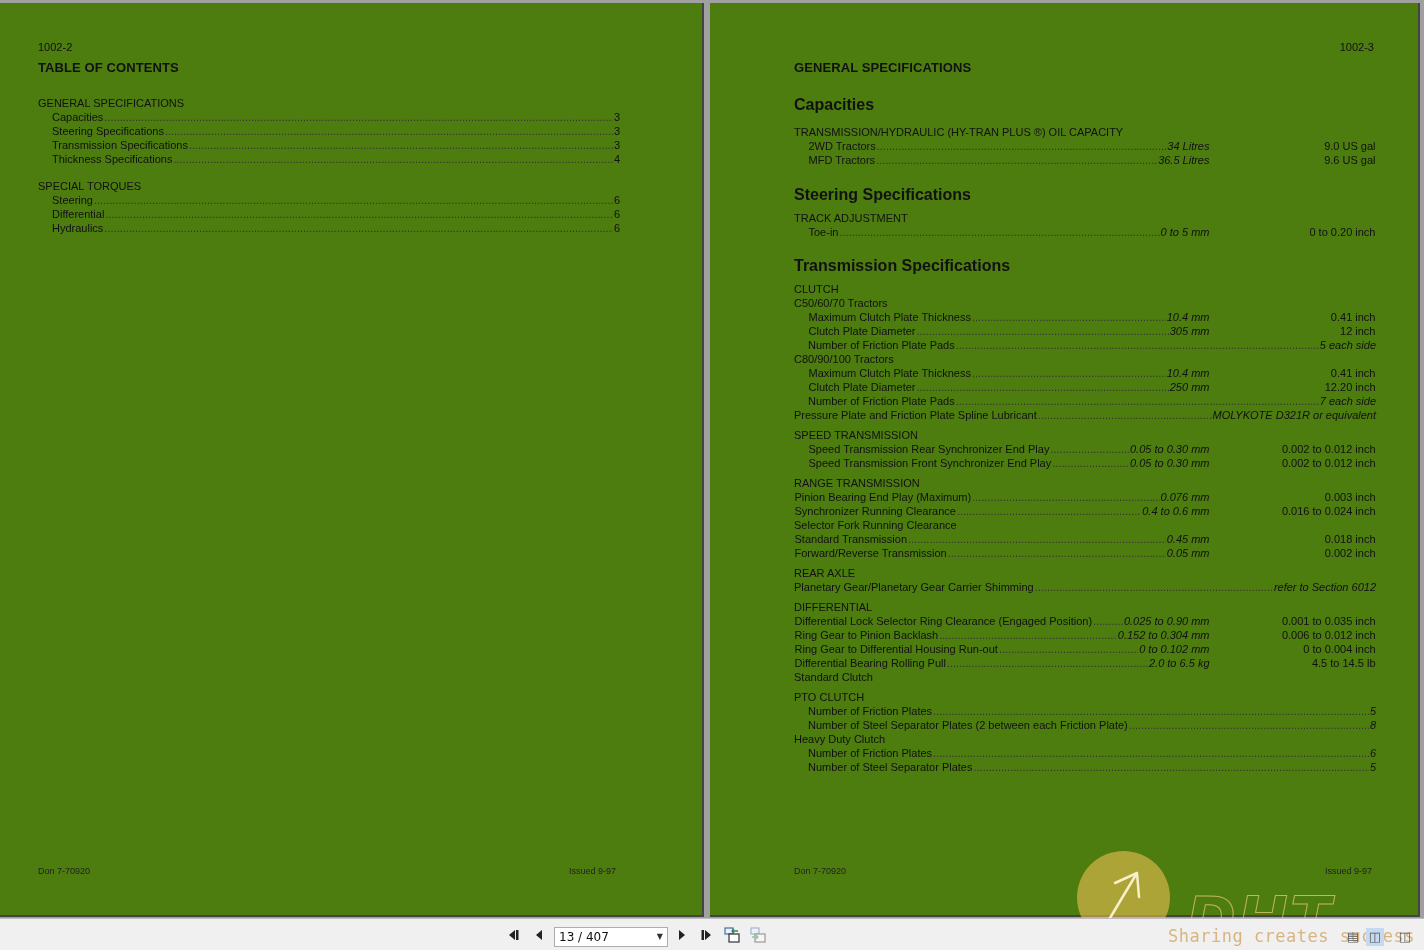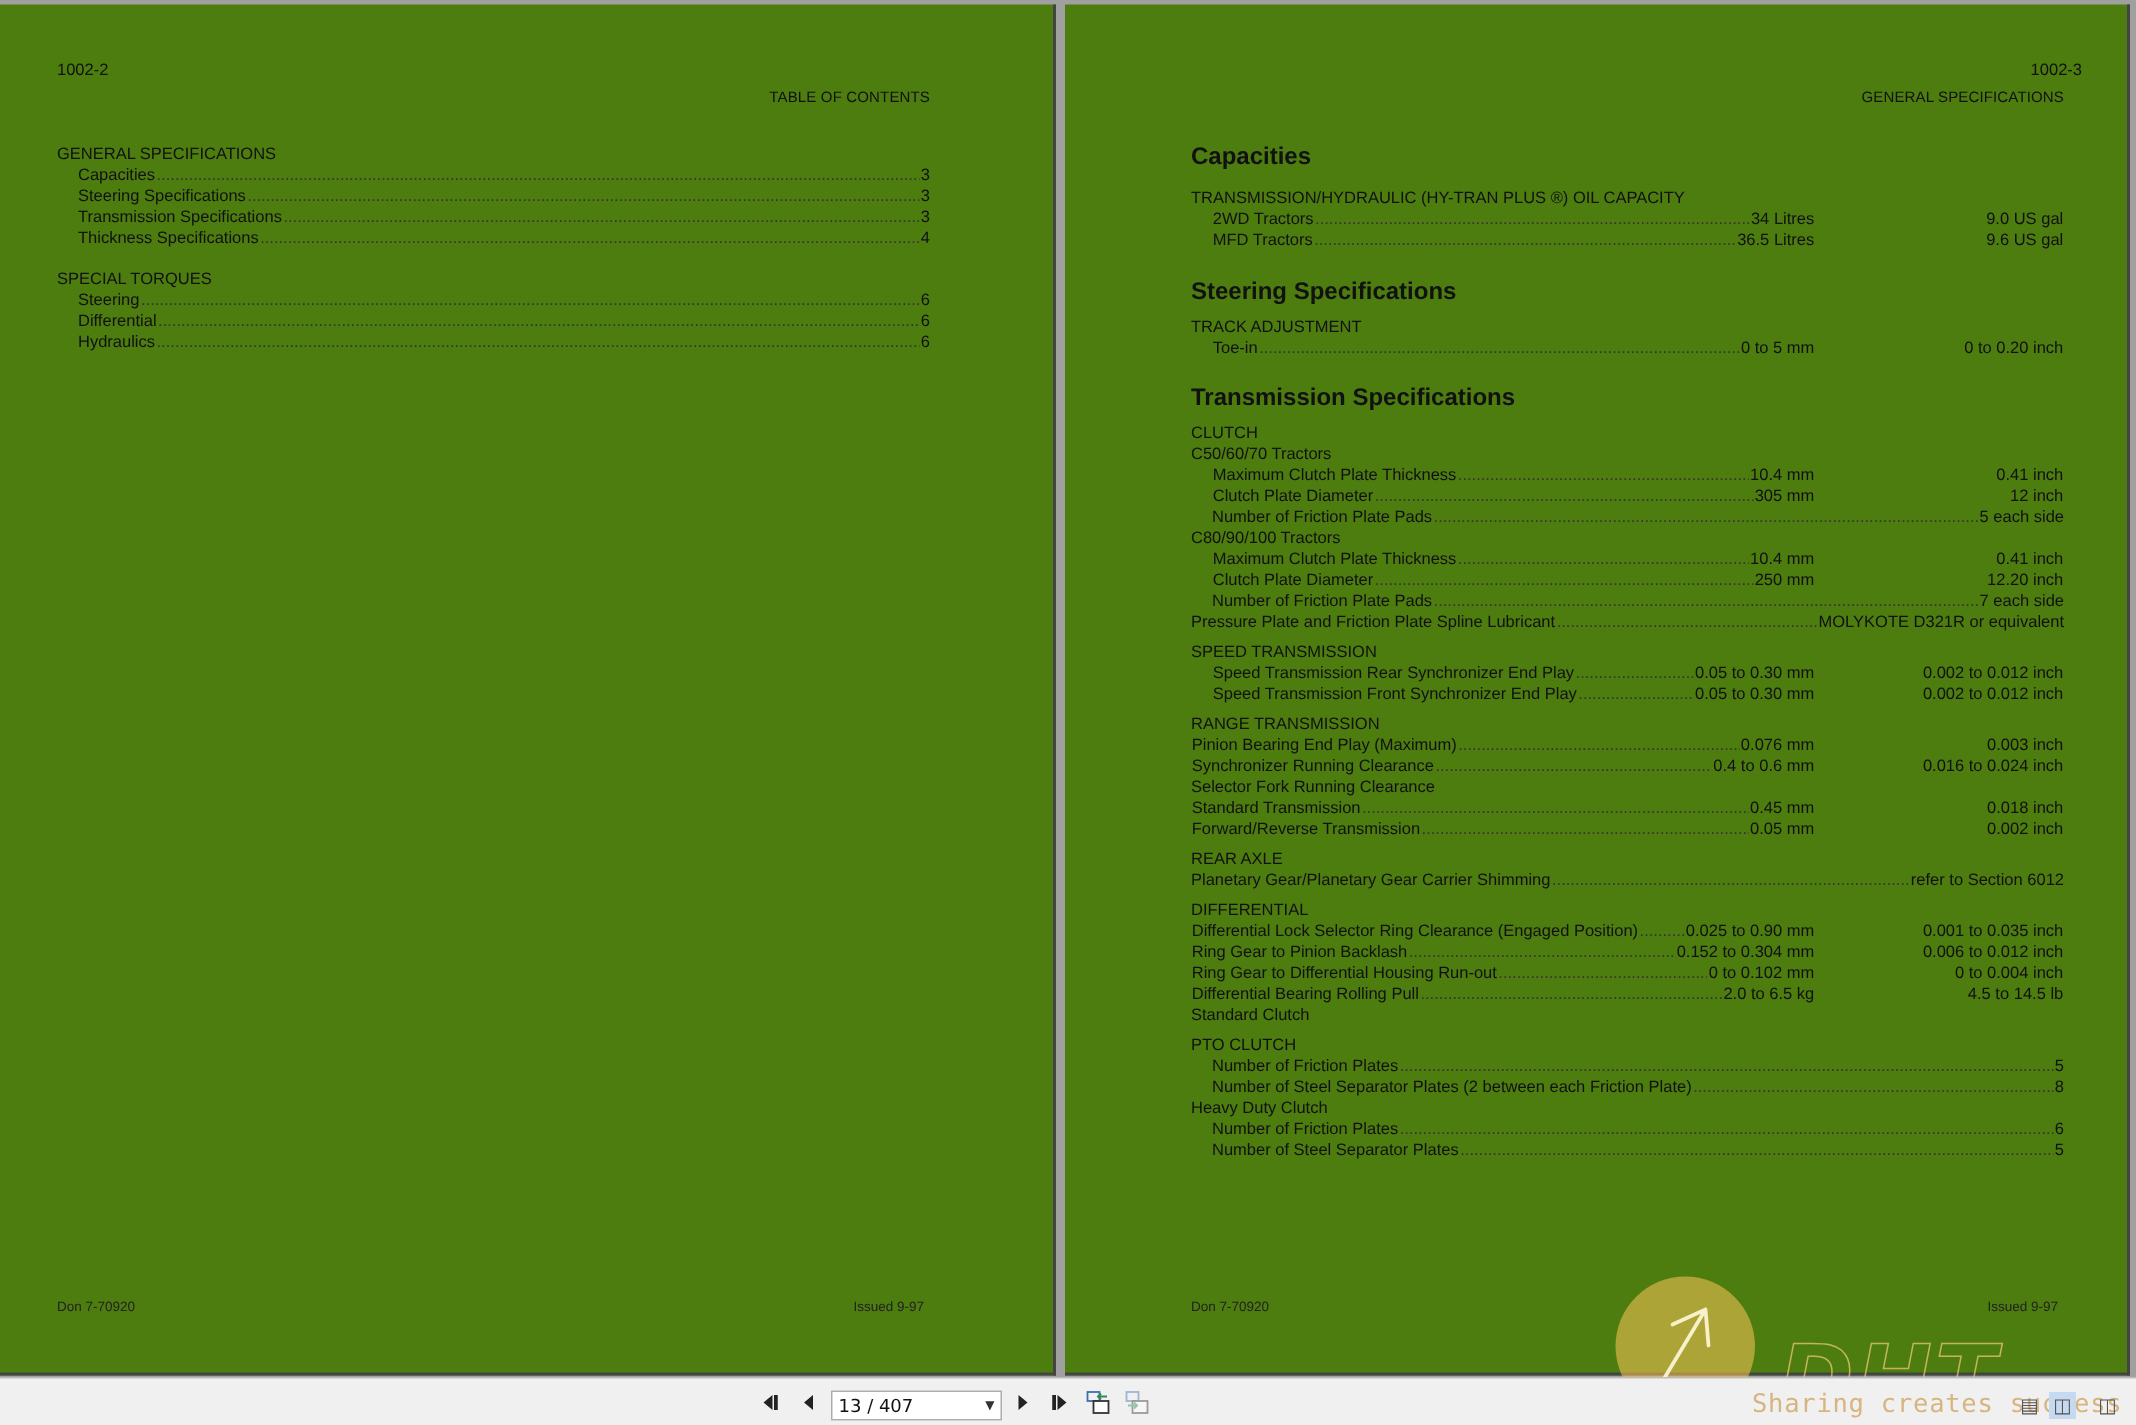--- a/index.html
+++ b/index.html
@@ -15,25 +15,25 @@
       position: absolute;
       background: #4d7c0f;
       border-right: 2px solid #444;
       border-bottom: 2px solid #444;
     }
     #page-left { left: 0; top: 3px; width: 704px; height: 914px; }
     #page-right { left: 710px; top: 3px; width: 710px; height: 914px; }
 
     .page-num { position: absolute; font-size: 11px; top: 38px; }
     #page-left .page-num { left: 38px; }
-    #page-right .page-num { right: 30px; margin-left: 37px; }
+    #page-right .page-num { right: 44px; margin-left: 37px; }
 
     .page-title {
-      position: absolute; top: 57px; font-weight: normal; font-size: 10px;
-      text-align: right; letter-spacing: 0.1px;
+      position: absolute; top: 57px; font-weight: bold; font-size: 13px;
+      text-align: left; letter-spacing: 0.1px;
     }
     #page-left .page-title { left: 38px; width: 582px; }
     #page-right .page-title { left: 84px; width: 582px; }
 
     .footer { position: absolute; top: 863px; font-size: 9px; color: #222; }
     #page-left .footer-left { left: 38px; }
     #page-left .footer-right { left: 569px; }
     #page-right .footer-left { left: 84px; }
     #page-right .footer-right { left: 615px; }
 
@@ -50,21 +50,21 @@
     .toc-pg { text-align: right; }
 
     
     .specs { position: absolute; left: 84px; top: 92px; width: 582px; font-size: 11px; }
     .h2 { font-weight: bold; font-size: 16px; height: 20px; line-height: 20px; margin-bottom: 10px; }
     .gap-section { margin-top: 14px; }
     .label-row { height: 14px; line-height: 14px; }
     .row { display: flex; height: 14px; line-height: 14px; justify-content: center; }
     .row.indent { padding-left: 14px; }
     .row .lbl { white-space: nowrap; }
-    .row .metric { white-space: nowrap; }
+    .row .metric { white-space: nowrap; font-style: italic; }
     .row .imp { white-space: nowrap; text-align: right; width: 166px; flex: none; }
     .row.two-col .leader { flex: 1; }
     .row.two-col { width: 100%; }
     .row.two-col .left-part { display: flex; width: 415px; flex: none; }
     .row.two-col .left-part .leader { flex: 1; }
     .row.full .leader { flex: 1; }
 
     
     .toolbar {
       position: absolute; left: 0; top: 918px; width: 1424px; height: 32px;

